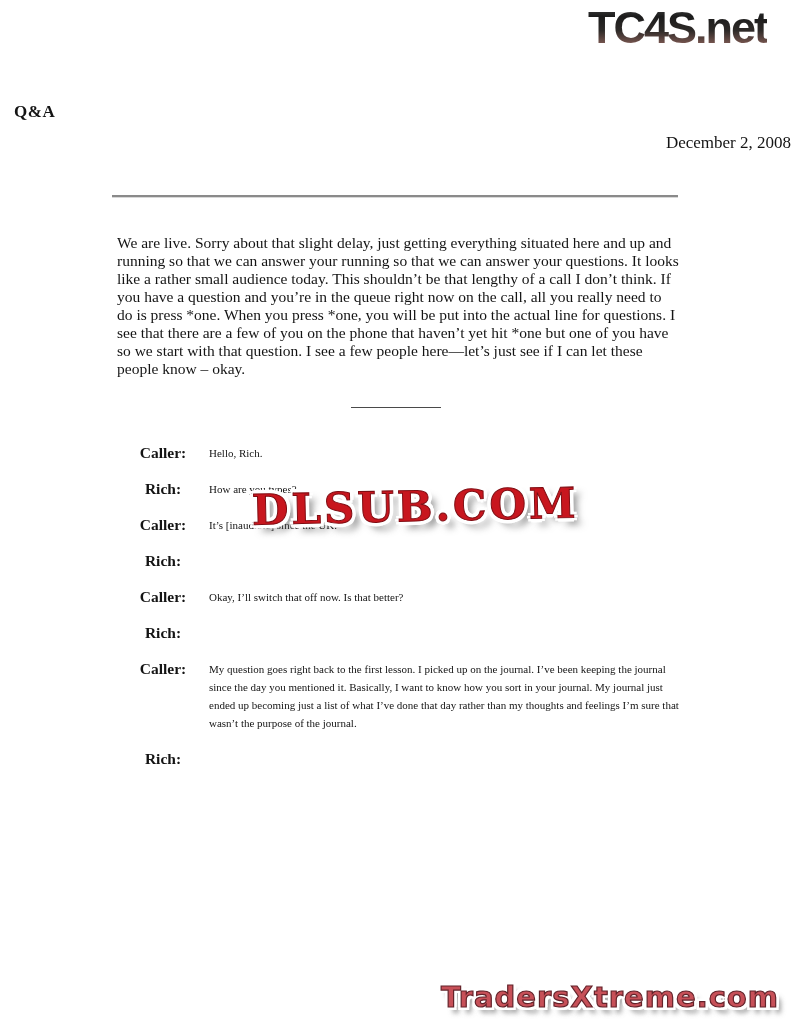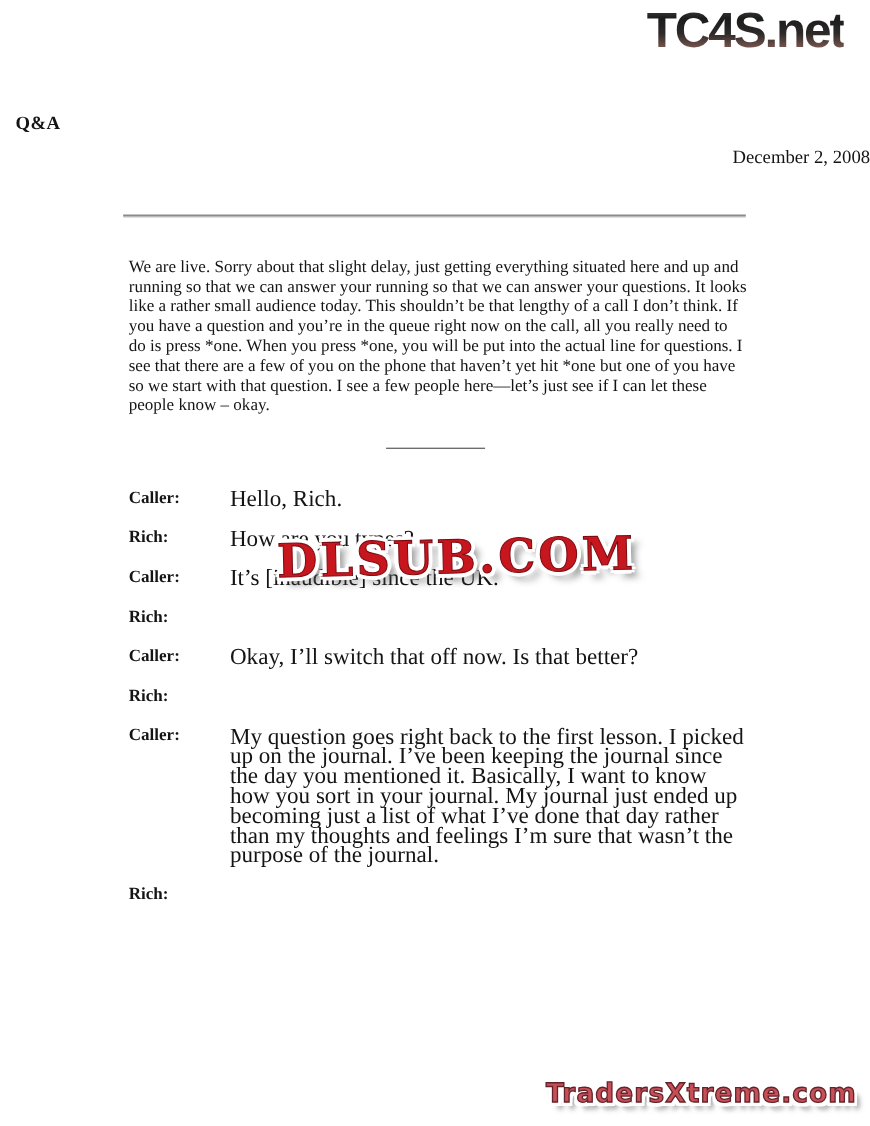--- a/index.html
+++ b/index.html
@@ -46,22 +46,22 @@
   }
 
   .rule-short {
     position:absolute; top:407px; left:351px; width:90px; height:0;
     border-top:1px solid #4a4a4a;
   }
 
   
   .dialogue { position:absolute; top:444px; left:117px; width:562px; }
   .row { display:flex; align-items:flex-start; margin-bottom:18px; }
-  .speaker { flex:0 0 92px; font-weight:bold; font-size:15.5px; line-height:18px; }
-  .line { flex:1; font-size:21px; line-height:18px; }
+  .speaker { flex:0 0 92px; font-weight:bold; font-size:15.5px; line-height:18px;text-align:center; }
+  .line { flex:1; font-size:11px; line-height:18px; }
 
   
   .stamp {
     position:absolute; top:482px; left:252px;
     font-family:"DejaVu Serif","Liberation Serif",serif;
     font-weight:bold; font-size:42px; letter-spacing:3px;
     color:#c8161e;
     -webkit-text-stroke:1px #7e0c12;
     transform:rotate(-1.3deg);
     white-space:nowrap;
@@ -70,21 +70,21 @@
       -3px  3px 0 #ffffff, 3px  3px 0 #ffffff,
       -4px  0   0 #ffffff, 4px  0   0 #ffffff,
        0   -4px 0 #ffffff, 0    4px 0 #ffffff,
        7px  7px 7px rgba(90,90,90,0.65);
   }
 
   
   .logo-bottom {
     position:absolute; top:980px; right:12px;
     font-family:"DejaVu Sans","Liberation Sans",sans-serif;
-    font-weight:bold; font-size:24px; letter-spacing:1px;
+    font-weight:bold; font-size:29px; letter-spacing:1px;
     color:#c75058;
     -webkit-text-stroke:1.2px #63232a;
     white-space:nowrap;
     text-shadow:
       -3px -3px 0 #ffffff, 3px -3px 0 #ffffff,
       -3px  3px 0 #ffffff, 3px  3px 0 #ffffff,
       -3px  0   0 #ffffff, 3px  0   0 #ffffff,
        0   -3px 0 #ffffff, 0    3px 0 #ffffff,
        5px  6px 5px rgba(110,110,110,0.7);
   }

